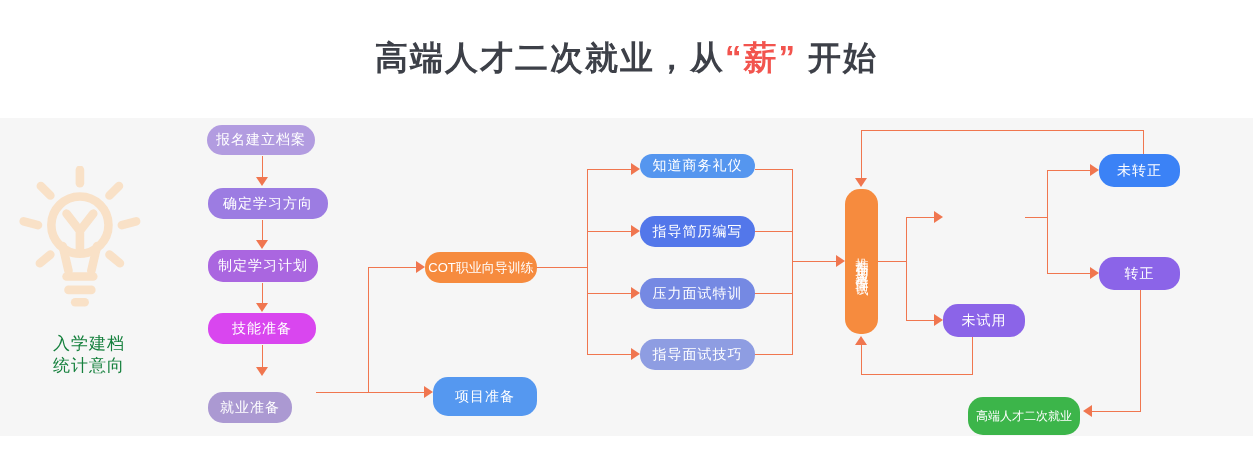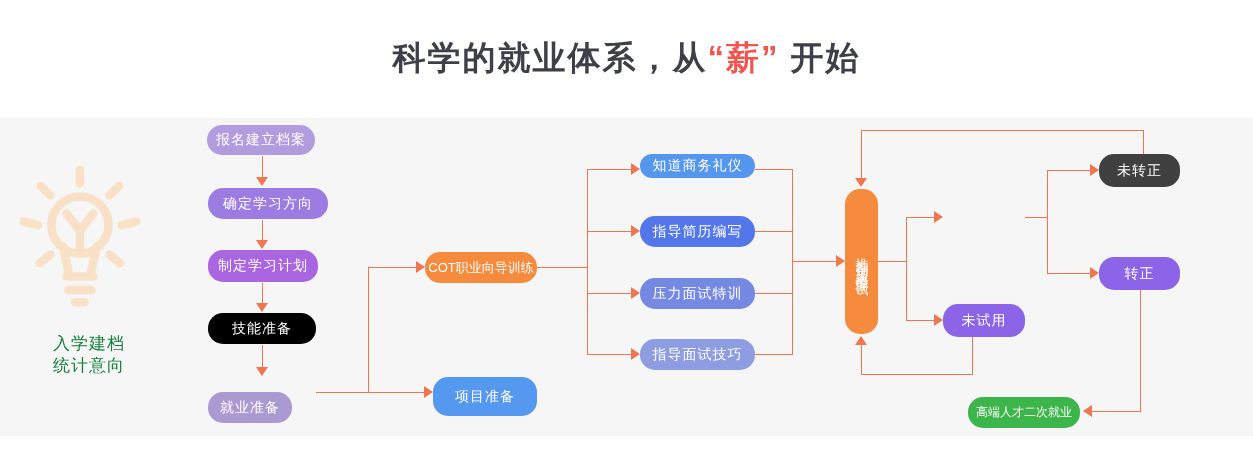--- a/index.html
+++ b/index.html
@@ -25,21 +25,21 @@
   .ar.u{border-left:6px solid transparent;border-right:6px solid transparent;border-bottom:9px solid #f0764f;}
   .intro-caption{position:absolute;left:24px;top:333px;width:130px;text-align:center;
                  font-size:17px;color:#15803d;line-height:22px;letter-spacing:1px;}
   .bulb{position:absolute;left:10px;top:166px;}
 </style>
 </head>
 <body>
 
 <div class="canvas">
 
-  <h1 class="title"><span>科学的就业体系，从</span><span class="hl">“薪”</span> <span>开始</span></h1>
+  <h1 class="title"><span>高端人才二次就业，从</span><span class="hl">“薪”</span> <span>开始</span></h1>
 
   <div class="band"></div>
 
   <svg class="bulb" width="136" height="162" viewBox="0 0 140 170">
     <g fill="none" stroke="#f9e1c7" stroke-width="9" stroke-linecap="round">
       <line x1="72" y1="18" x2="72" y2="4"></line>
       <line x1="103" y1="31" x2="113" y2="21"></line>
       <line x1="116" y1="62" x2="131" y2="58"></line>
       <line x1="103" y1="93" x2="114" y2="102"></line>
       <line x1="41" y1="31" x2="31" y2="21"></line>
@@ -54,36 +54,36 @@
     </g>
   </svg>
   <div class="intro-caption">
     <div>入学建档</div>
     <div>统计意向</div>
   </div>
 
   <div class="node" style="left:207px;top:125px;width:108px;height:30px;background:#b29ce0">报名建立档案</div>
   <div class="node" style="left:208px;top:188px;width:120px;height:31px;background:#9c7ce2">确定学习方向</div>
   <div class="node" style="left:208px;top:250px;width:110px;height:32px;background:#aa66e0">制定学习计划</div>
-  <div class="node" style="left:208px;top:313px;width:108px;height:31px;background:#000000">技能准备</div>
+  <div class="node" style="left:208px;top:313px;width:108px;height:31px;background:#d946ef">技能准备</div>
   <div class="node" style="left:208px;top:392px;width:84px;height:31px;background:#ab99d2">就业准备</div>
 
   <div class="node small" style="left:425px;top:252px;width:112px;height:31px;background:#f68b3e">COT职业向导训练</div>
   <div class="node" style="left:433px;top:377px;width:104px;height:39px;background:#5598f0">项目准备</div>
 
   <div class="node" style="left:640px;top:154px;width:115px;height:24px;background:#5596ef">知道商务礼仪</div>
   <div class="node" style="left:640px;top:216px;width:115px;height:31px;background:#5377ea">指导简历编写</div>
   <div class="node" style="left:640px;top:278px;width:115px;height:31px;background:#7589e3">压力面试特训</div>
   <div class="node" style="left:640px;top:339px;width:115px;height:31px;background:#8e9de2">指导面试技巧</div>
 
   <div class="node vert" style="left:845px;top:189px;width:33px;height:145px;background:#f68b3e">推荐到用人单位面试</div>
   <div class="node" style="left:943px;top:304px;width:82px;height:33px;background:#8b64e8">未试用</div>
-  <div class="node" style="left:1099px;top:154px;width:81px;height:33px;background:#404040">未转正</div>
+  <div class="node" style="left:1099px;top:154px;width:81px;height:33px;background:#3b82f6">未转正</div>
   <div class="node" style="left:1099px;top:257px;width:81px;height:33px;background:#8b64e8">转正</div>
-  <div class="node tiny" style="left:968px;top:397px;width:112px;height:31px;background:#3cb54a">高端人才二次就业</div>
+  <div class="node tiny" style="left:968px;top:397px;width:112px;height:38px;background:#3cb54a">高端人才二次就业</div>
 
   <div>
 
     <i class="vl" style="left:262px;top:156px;height:21px"></i>
     <i class="ar d" style="left:256px;top:177px"></i>
     <i class="vl" style="left:262px;top:220px;height:21px"></i>
     <i class="ar d" style="left:256px;top:240px"></i>
     <i class="vl" style="left:262px;top:283px;height:21px"></i>
     <i class="ar d" style="left:256px;top:303px"></i>
     <i class="vl" style="left:262px;top:345px;height:23px"></i>

